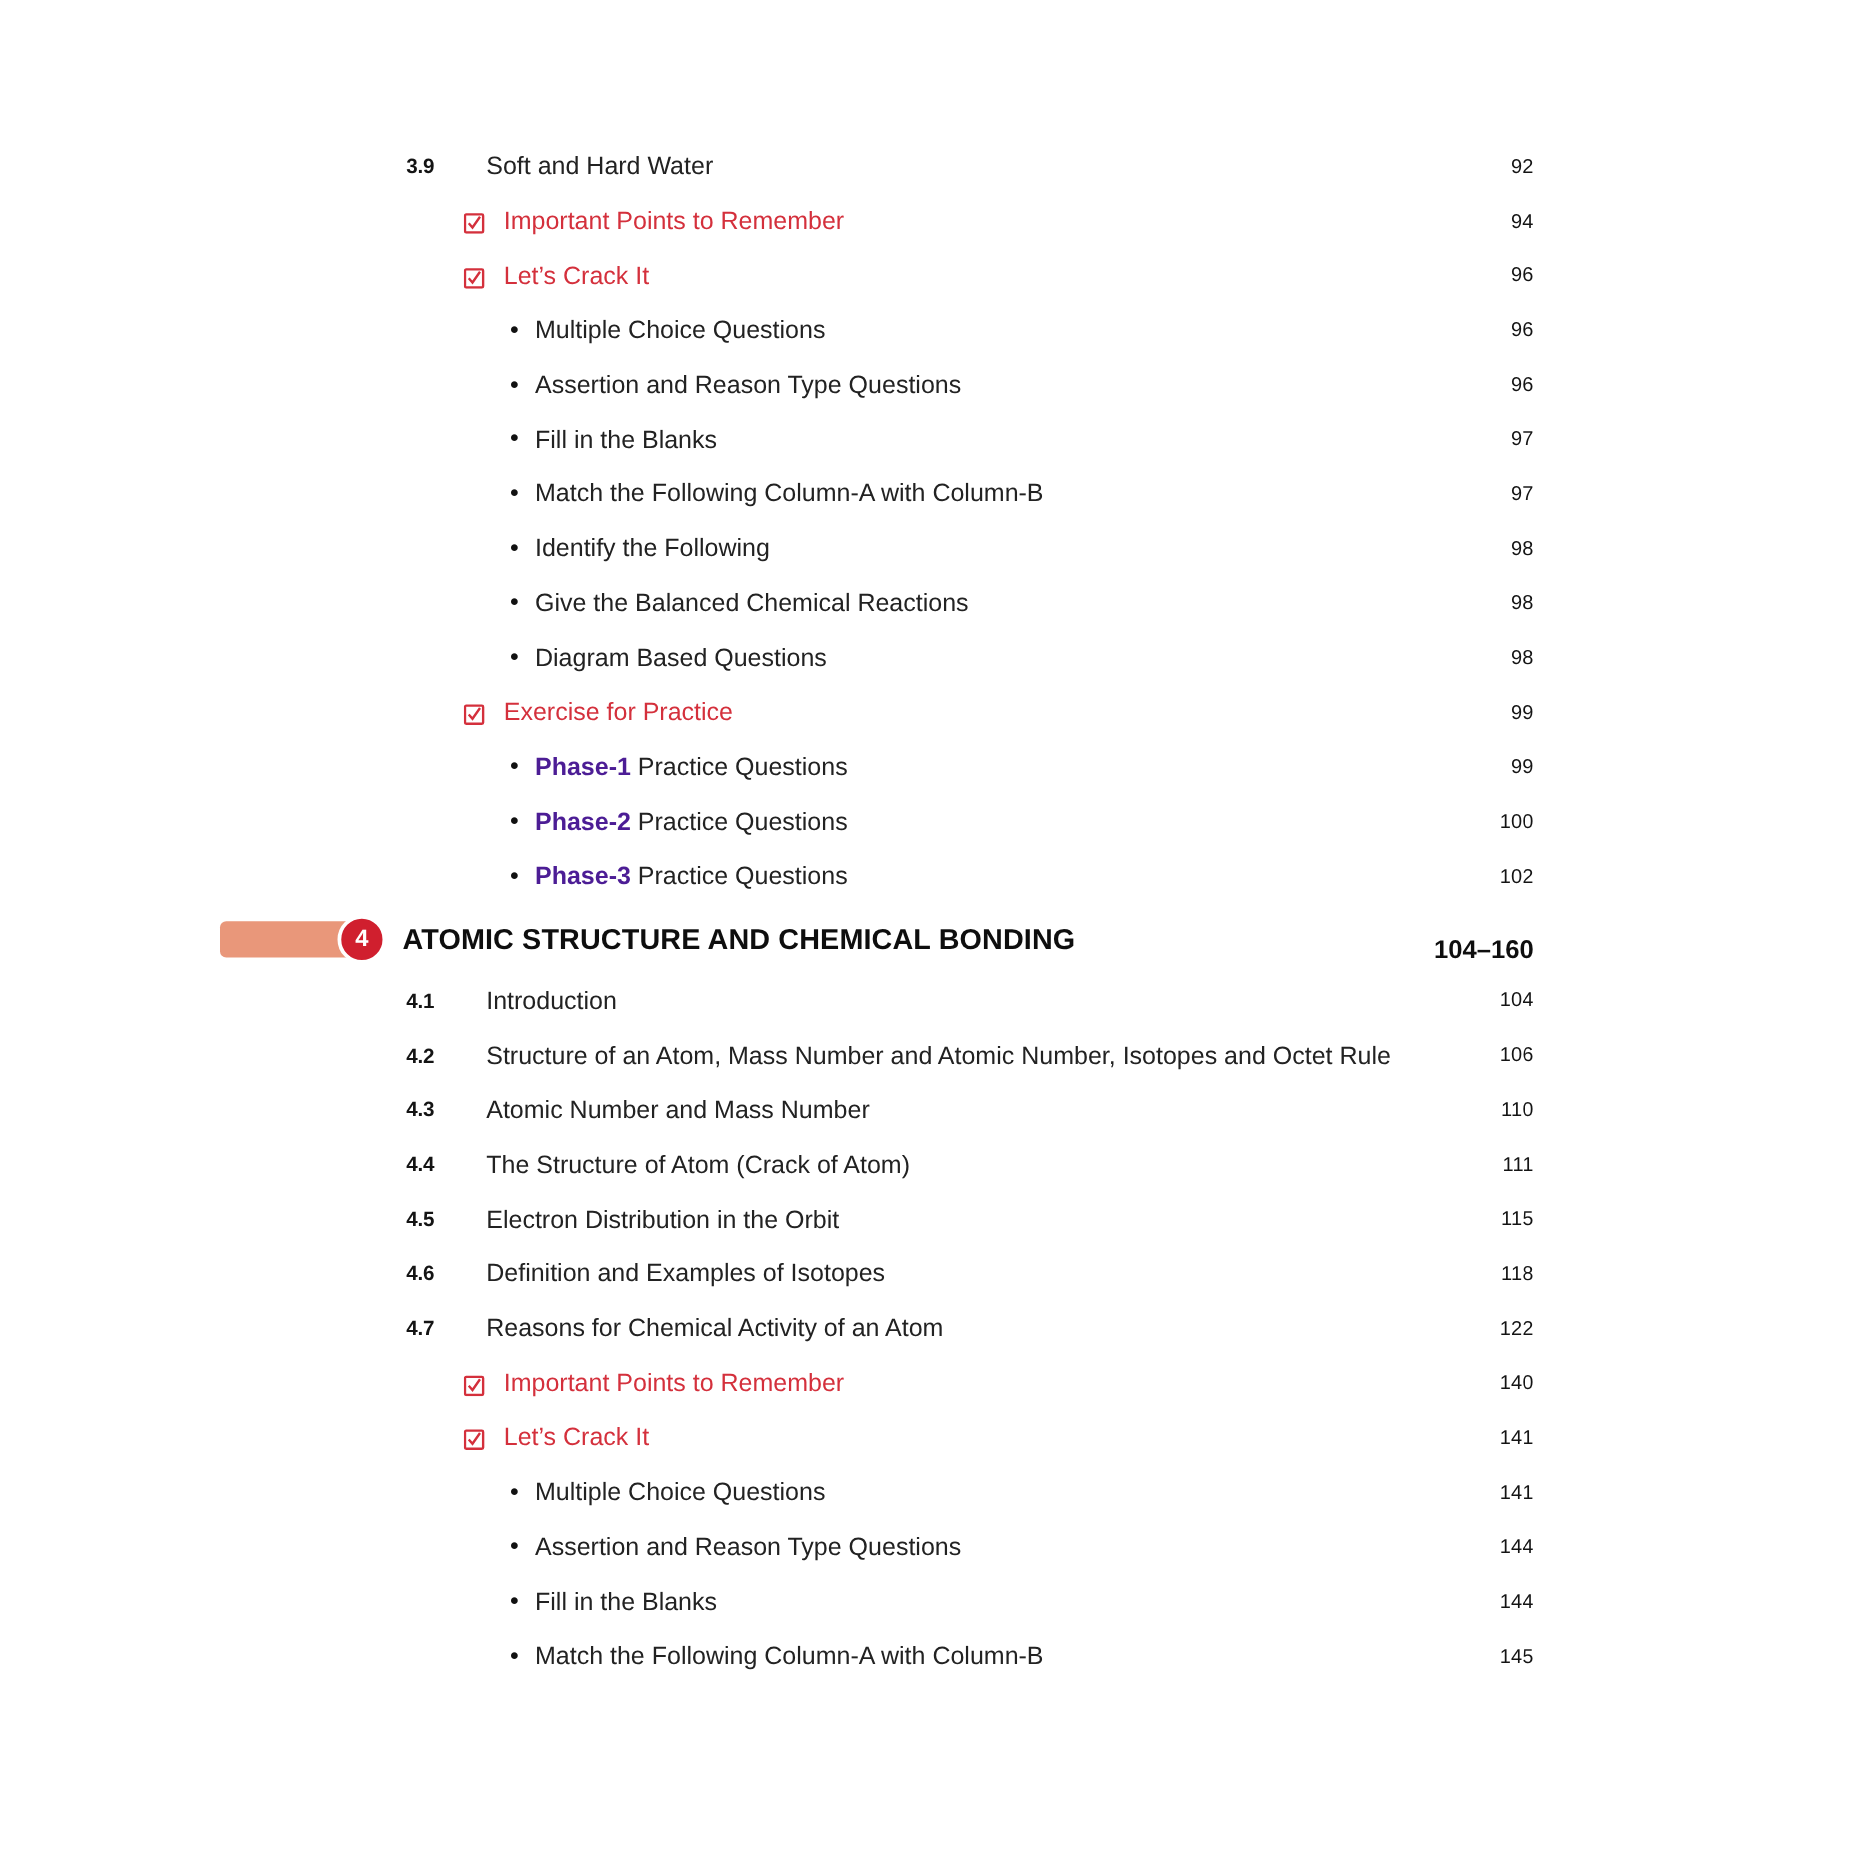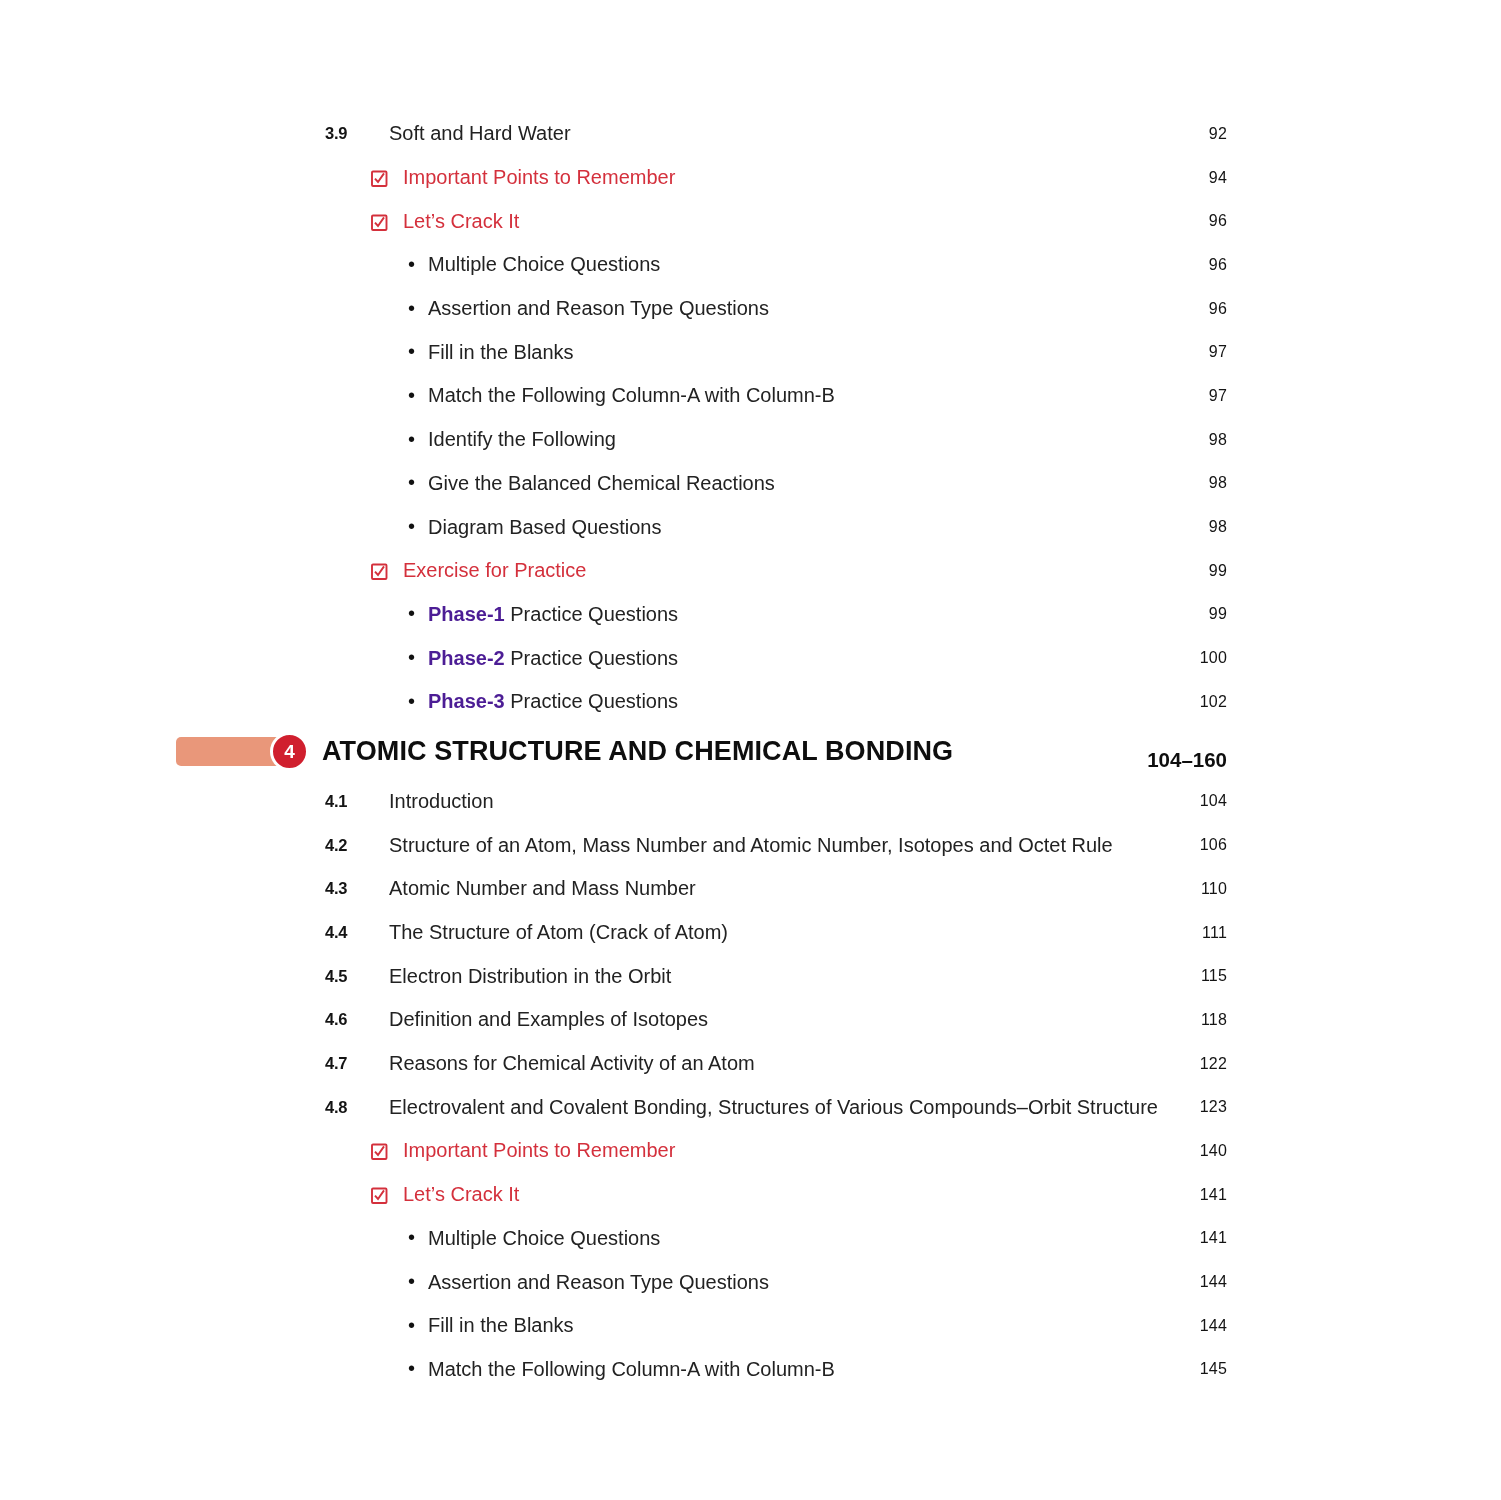--- a/index.html
+++ b/index.html
@@ -70,21 +70,21 @@
     border-radius:50%;
     background:#d01f2e;
     border:3px solid #ffffff;
     color:#ffffff;
     font-weight:700;font-size:19px;
     display:flex;align-items:center;justify-content:center;
     position:relative;z-index:2;
   }
   .ch-title{
     margin-left:13px;
-    font-weight:700;font-size:27px;color:#0e0e0e;
+    font-weight:700;font-size:23px;color:#0e0e0e;
     letter-spacing:0.1px;white-space:nowrap;
   }
   .ch-page{
     margin-left:auto;
     font-weight:700;font-size:20.5px;color:#0e0e0e;margin-top:16px;
   }
 </style>
 </head>
 <body>
 
@@ -208,25 +208,20 @@
     <div class="row section">
       <span class="sec-num">4.6</span>
       <span class="sec-title">Definition and Examples of Isotopes</span>
       <span class="pg">118</span>
     </div>
     <div class="row section">
       <span class="sec-num">4.7</span>
       <span class="sec-title">Reasons for Chemical Activity of an Atom</span>
       <span class="pg">122</span>
     </div>
-    <div class="row section">
-      <span class="sec-num">4.8</span>
-      <span class="sec-title">Electrovalent and Covalent Bonding, Structures of Various Compounds–Orbit Structure</span>
-      <span class="pg">123</span>
-    </div>
     <div class="row heading">
       <span class="chk">
         <svg viewBox="0 0 17 17">
           <rect x="1" y="1.5" width="14.5" height="14.5" fill="none" stroke="#d4303c" stroke-width="1.9" rx="1"></rect>
           <path d="M4 8.6 L7 12 L13 3.4" fill="none" stroke="#d4303c" stroke-width="1.9"></path>
         </svg>
       </span>
       <span class="head-title">Important Points to Remember</span>
       <span class="pg">140</span>
     </div>

